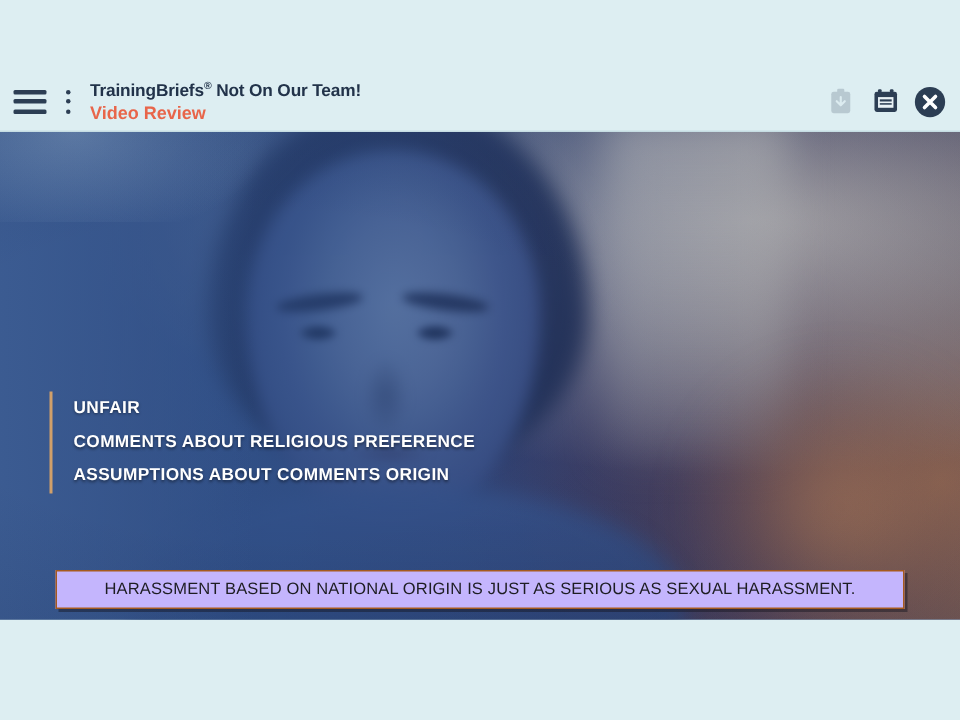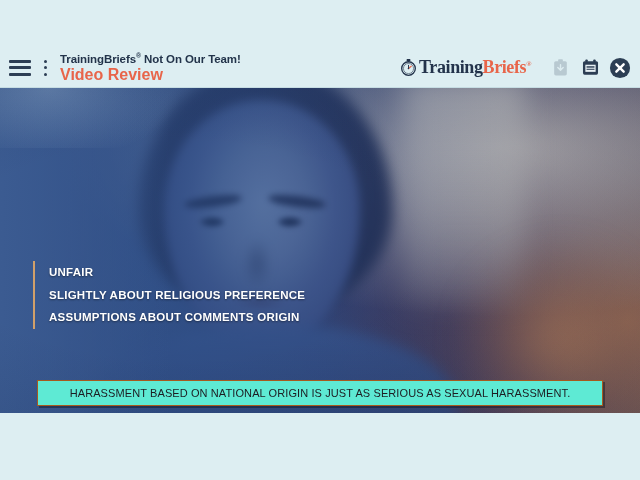--- a/index.html
+++ b/index.html
@@ -84,21 +84,21 @@
     font-weight: bold;
     color: #22334a;
     letter-spacing: -0.1px;
     white-space: nowrap;
   }
   .title-main sup {
     font-size: 7px;
     vertical-align: super;
   }
   .title-sub {
-    font-size: 16px;
+    font-size: 12px;
     font-weight: bold;
     color: #e8654a;
     margin-top: 2px;
     white-space: nowrap;
   }
 
   .header-spacer { flex: 1 1 auto; }
 
   
   .brand {
@@ -287,21 +287,21 @@
     text-shadow: 0 1px 2px rgba(0,0,0,0.45);
   }
 
   
   .callout {
     position: absolute;
     left: 37px;
     top: 292px;
     width: 566px;
     height: 26px;
-    background: #5eead4;
+    background: #c4b5fd;
     border: 1px solid #a65a1e;
     box-shadow: 2px 2px 0 rgba(20,20,30,0.45);
     display: flex;
     align-items: center;
     justify-content: center;
     box-sizing: border-box;
     z-index: 5;
   }
   .callout span {
     color: #1d1d22;
@@ -330,32 +330,20 @@
       <i></i>
     </div>
 
     <div class="title-block">
       <div class="title-main"><span>TrainingBriefs</span><sup>®</sup><span> Not On Our Team!</span></div>
       <div class="title-sub">Video Review</div>
     </div>
 
     <div class="header-spacer"></div>
 
-    <div class="brand">
-      <svg class="brand-mark" viewBox="0 0 24 24">
-        <circle cx="12" cy="13.3" r="8.6" fill="none" stroke="#23334b" stroke-width="1.7"></circle>
-        <circle cx="12" cy="13.3" r="6.4" fill="none" stroke="#23334b" stroke-width="0.7"></circle>
-        <rect x="9.6" y="1.4" width="4.8" height="2.3" rx="0.7" fill="#23334b"></rect>
-        <rect x="11" y="3.4" width="2" height="2" fill="#23334b"></rect>
-        <line x1="12" y1="13.3" x2="15.4" y2="10.4" stroke="#e8654a" stroke-width="1.5" stroke-linecap="round"></line>
-        <line x1="12" y1="13.3" x2="12" y2="9.2" stroke="#23334b" stroke-width="1.2" stroke-linecap="round"></line>
-        <circle cx="12" cy="13.3" r="1" fill="#23334b"></circle>
-      </svg>
-      <div class="brand-text"><span class="t1">Training</span><span class="t2">Briefs</span><sup>®</sup></div>
-    </div>
 
     <div class="hdr-icons">
 
       <div class="hdr-icon disabled">
         <svg width="19" height="19" viewBox="0 0 24 24">
           <rect x="4" y="4" width="16" height="18" rx="2" fill="#5b6b7f"></rect>
           <rect x="9" y="1.5" width="6" height="3.6" rx="1" fill="#5b6b7f"></rect>
           <path d="M12 8.5 L12 15 M8.6 12 L12 15.4 L15.4 12" stroke="#dce9ee" stroke-width="1.8" fill="none" stroke-linecap="round" stroke-linejoin="round"></path>
         </svg>
       </div>
@@ -395,21 +383,21 @@
     <div class="bg-nose"></div>
     <div class="bg-mouth"></div>
     <div class="bg-shoulders"></div>
     <div class="bg-tone"></div>
     <div class="bg-leftwash"></div>
     <div class="bg-topglow"></div>
     <div class="bg-vignette"></div>
 
     <div class="bullets">
       <div class="bullet">UNFAIR</div>
-      <div class="bullet">SLIGHTLY ABOUT RELIGIOUS PREFERENCE</div>
+      <div class="bullet">COMMENTS ABOUT RELIGIOUS PREFERENCE</div>
       <div class="bullet">ASSUMPTIONS ABOUT COMMENTS ORIGIN</div>
     </div>
 
     <div class="callout">
       <span>HARASSMENT BASED ON NATIONAL ORIGIN IS JUST AS SERIOUS AS SEXUAL HARASSMENT.</span>
     </div>
 
   </div>
 
 </div>

